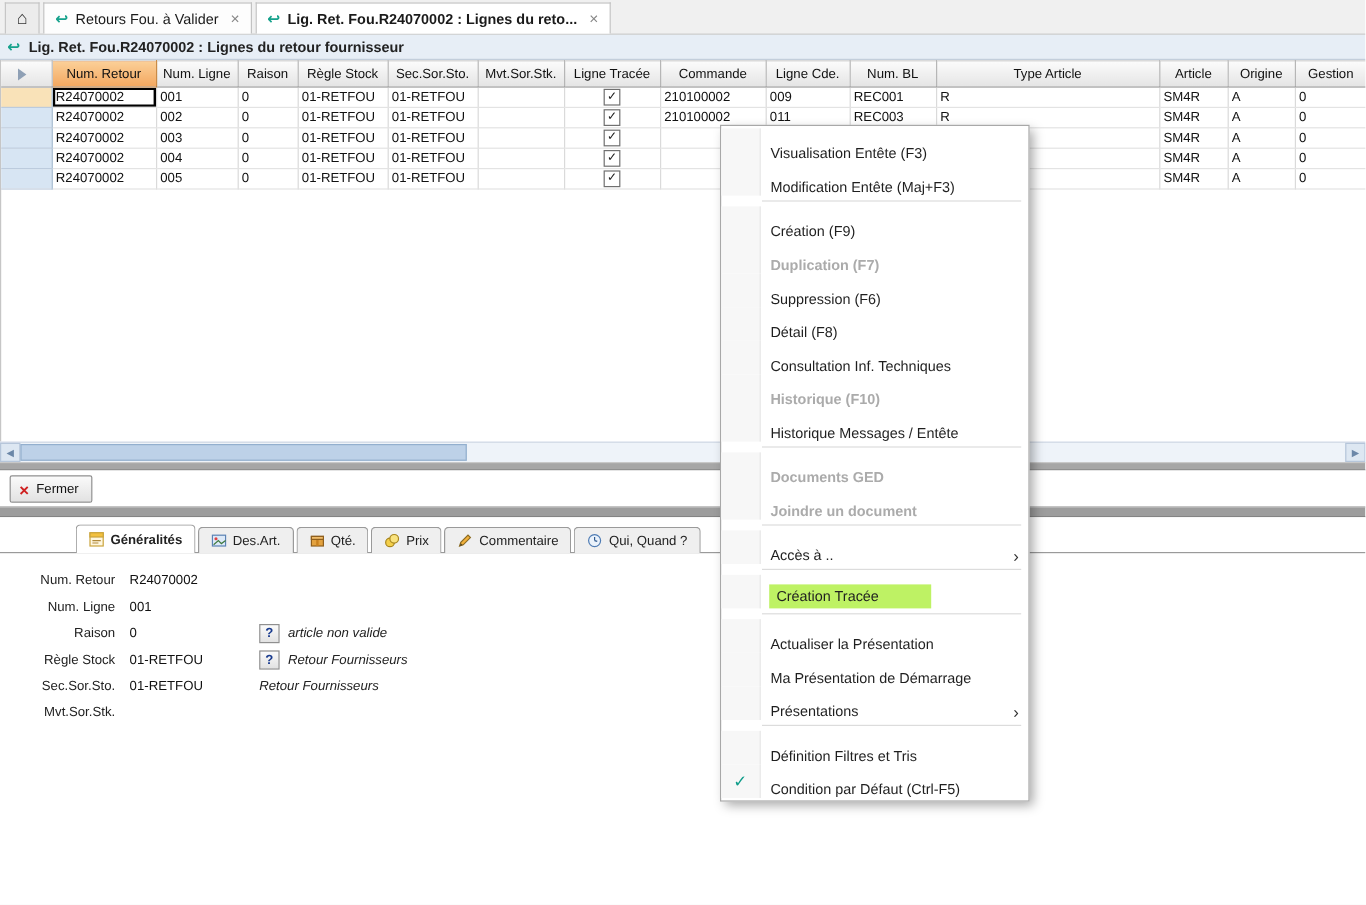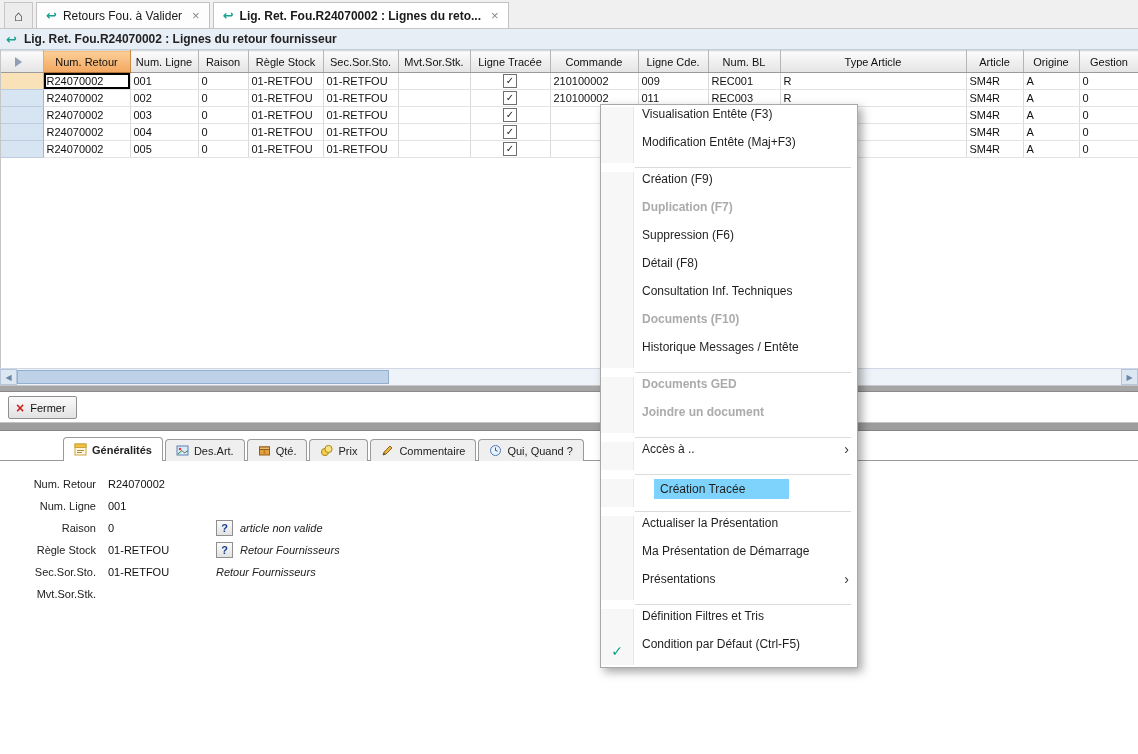--- a/index.html
+++ b/index.html
@@ -78,27 +78,27 @@
   .flabel{width:88px;text-align:right;color:#222;flex:none;}
   .fvalue{margin-left:12px;width:108px;color:#111;flex:none;white-space:nowrap;}
   .fbtn{width:17px;height:16px;background:linear-gradient(#fbfbfb,#e2e2e2);border:1px solid #8f8f8f;
         font-weight:bold;color:#1a3c8f;font-size:11px;display:flex;align-items:center;justify-content:center;
         margin-right:7px;flex:none;box-sizing:border-box;}
   .fdesc{color:#222;white-space:nowrap;font-style:italic;}
 
   
   .cmenu{position:absolute;left:600px;top:104px;width:258px;background:#fff;border:1px solid #a8a8a8;
          box-shadow:4px 4px 9px rgba(0,0,0,.35);padding:2px 0;z-index:50;box-sizing:border-box;}
-  .mitem{display:flex;align-items:flex-start;height:28px;font-size:12px;color:#1f1f1f;padding-right:8px;}
+  .mitem{display:flex;align-items:flex-end;height:28px;font-size:12px;color:#1f1f1f;padding-right:8px;}
   .mgut{width:32px;align-self:stretch;background:#f7f7f7;border-right:1px solid #e8e8e8;
         display:flex;align-items:center;justify-content:center;flex:none;}
   .mlabel{margin-left:8px;white-space:nowrap;}
   .mitem.disabled{color:#ababab;font-weight:bold;}
   .mcheck{color:#0f9d8a;font-weight:bold;font-size:14px;line-height:1;}
-  .mitem.highlight .mlabel{background:#7dd3fc;padding:3px 44px 3px 6px;margin-left:20px;}
+  .mitem.highlight .mlabel{background:#bef264;padding:3px 44px 3px 6px;margin-left:7px;}
   .marrow{margin-left:auto;color:#333;font-size:14px;line-height:1;}
   .msep{height:1px;background:#dcdcdc;margin:4px 6px 4px 34px;}
 </style>
 </head>
 <body>
 
 <div class="app">
 
   <div class="tabbar">
     <div class="home-tab">
@@ -394,21 +394,21 @@
       <div class="mitem">
         <span class="mgut"></span>
         <span class="mlabel">Détail (F8)</span>
       </div>
       <div class="mitem">
         <span class="mgut"></span>
         <span class="mlabel">Consultation Inf. Techniques</span>
       </div>
       <div class="mitem disabled">
         <span class="mgut"></span>
-        <span class="mlabel">Documents (F10)</span>
+        <span class="mlabel">Historique (F10)</span>
       </div>
       <div class="mitem">
         <span class="mgut"></span>
         <span class="mlabel">Historique Messages / Entête</span>
       </div>
       <div class="msep"></div>
       <div class="mitem disabled">
         <span class="mgut"></span>
         <span class="mlabel">Documents GED</span>
       </div>

